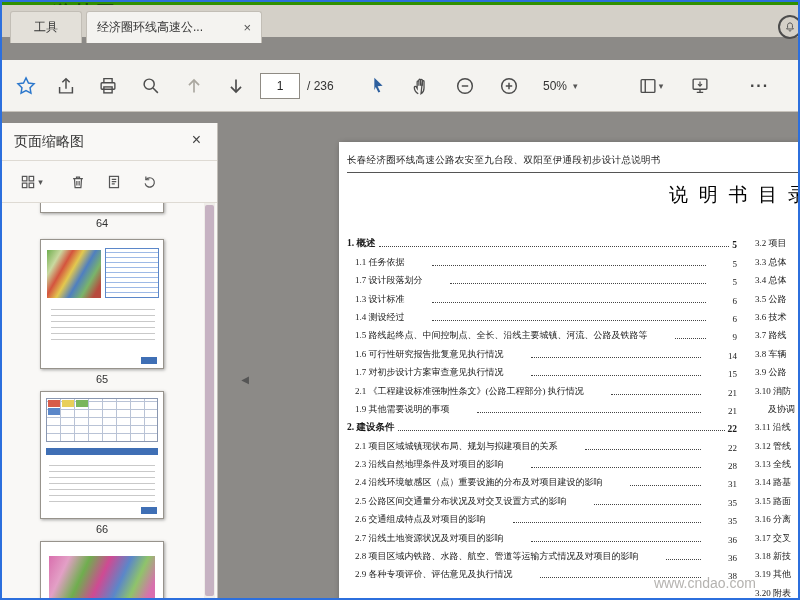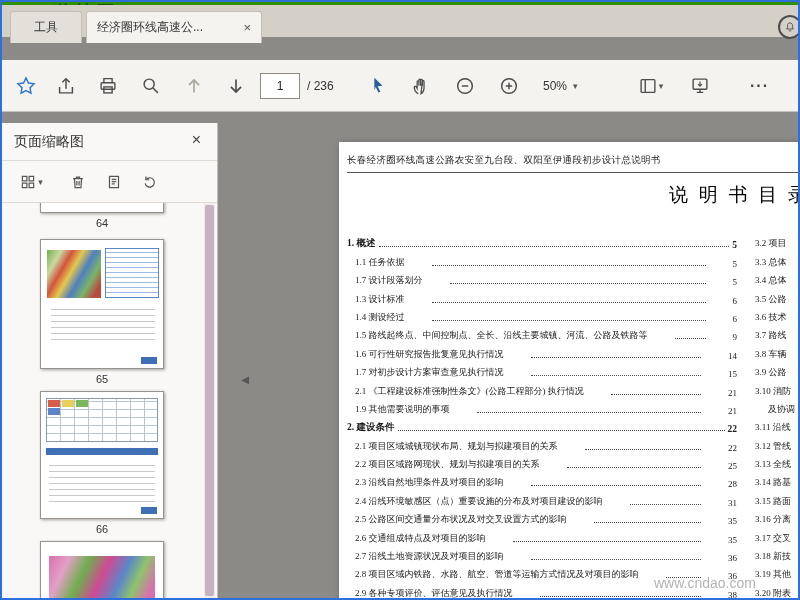--- a/index.html
+++ b/index.html
@@ -329,25 +329,20 @@
             <span class="tl">2. 建设条件</span>
             <span class="dots"></span>
             <span class="tp">22</span>
           </div>
         <div class="toc-row sub">
             <span class="tl">2.1 项目区域城镇现状布局、规划与拟建项目的关系</span>
             <span class="dots"></span>
             <span class="tp">22</span>
           </div>
         <div class="toc-row sub">
-            <span class="tl">2.2 项目区域路网现状、规划与拟建项目的关系</span>
-            <span class="dots"></span>
-            <span class="tp">25</span>
-          </div>
-        <div class="toc-row sub">
             <span class="tl">2.3 沿线自然地理条件及对项目的影响</span>
             <span class="dots"></span>
             <span class="tp">28</span>
           </div>
         <div class="toc-row sub">
             <span class="tl">2.4 沿线环境敏感区（点）重要设施的分布及对项目建设的影响</span>
             <span class="dots"></span>
             <span class="tp">31</span>
           </div>
         <div class="toc-row sub">

